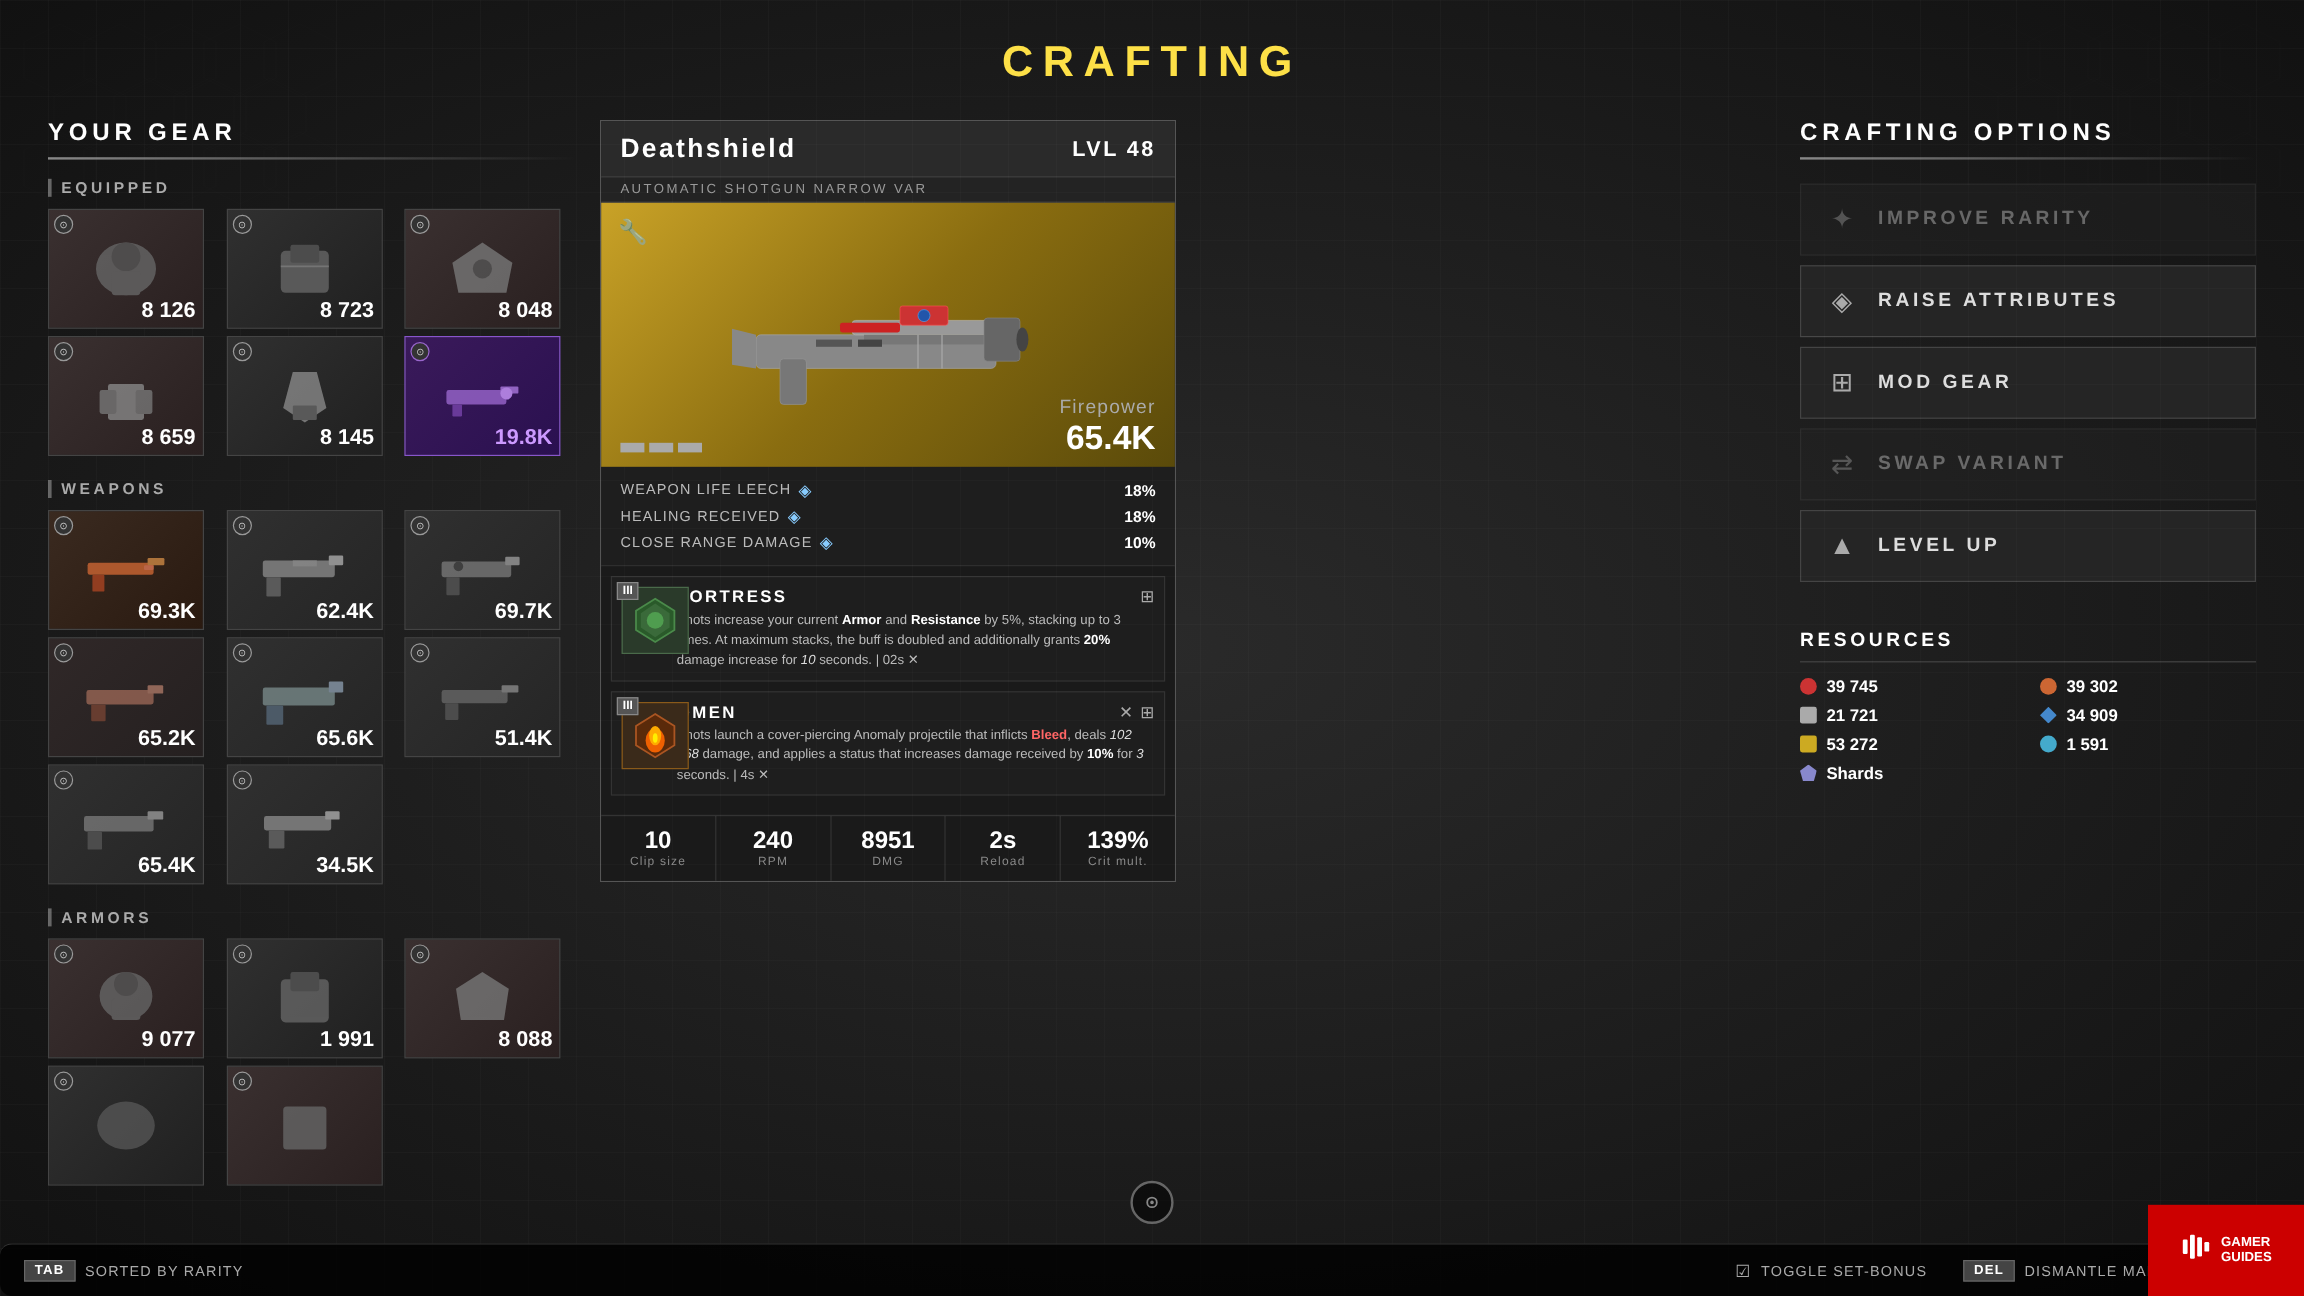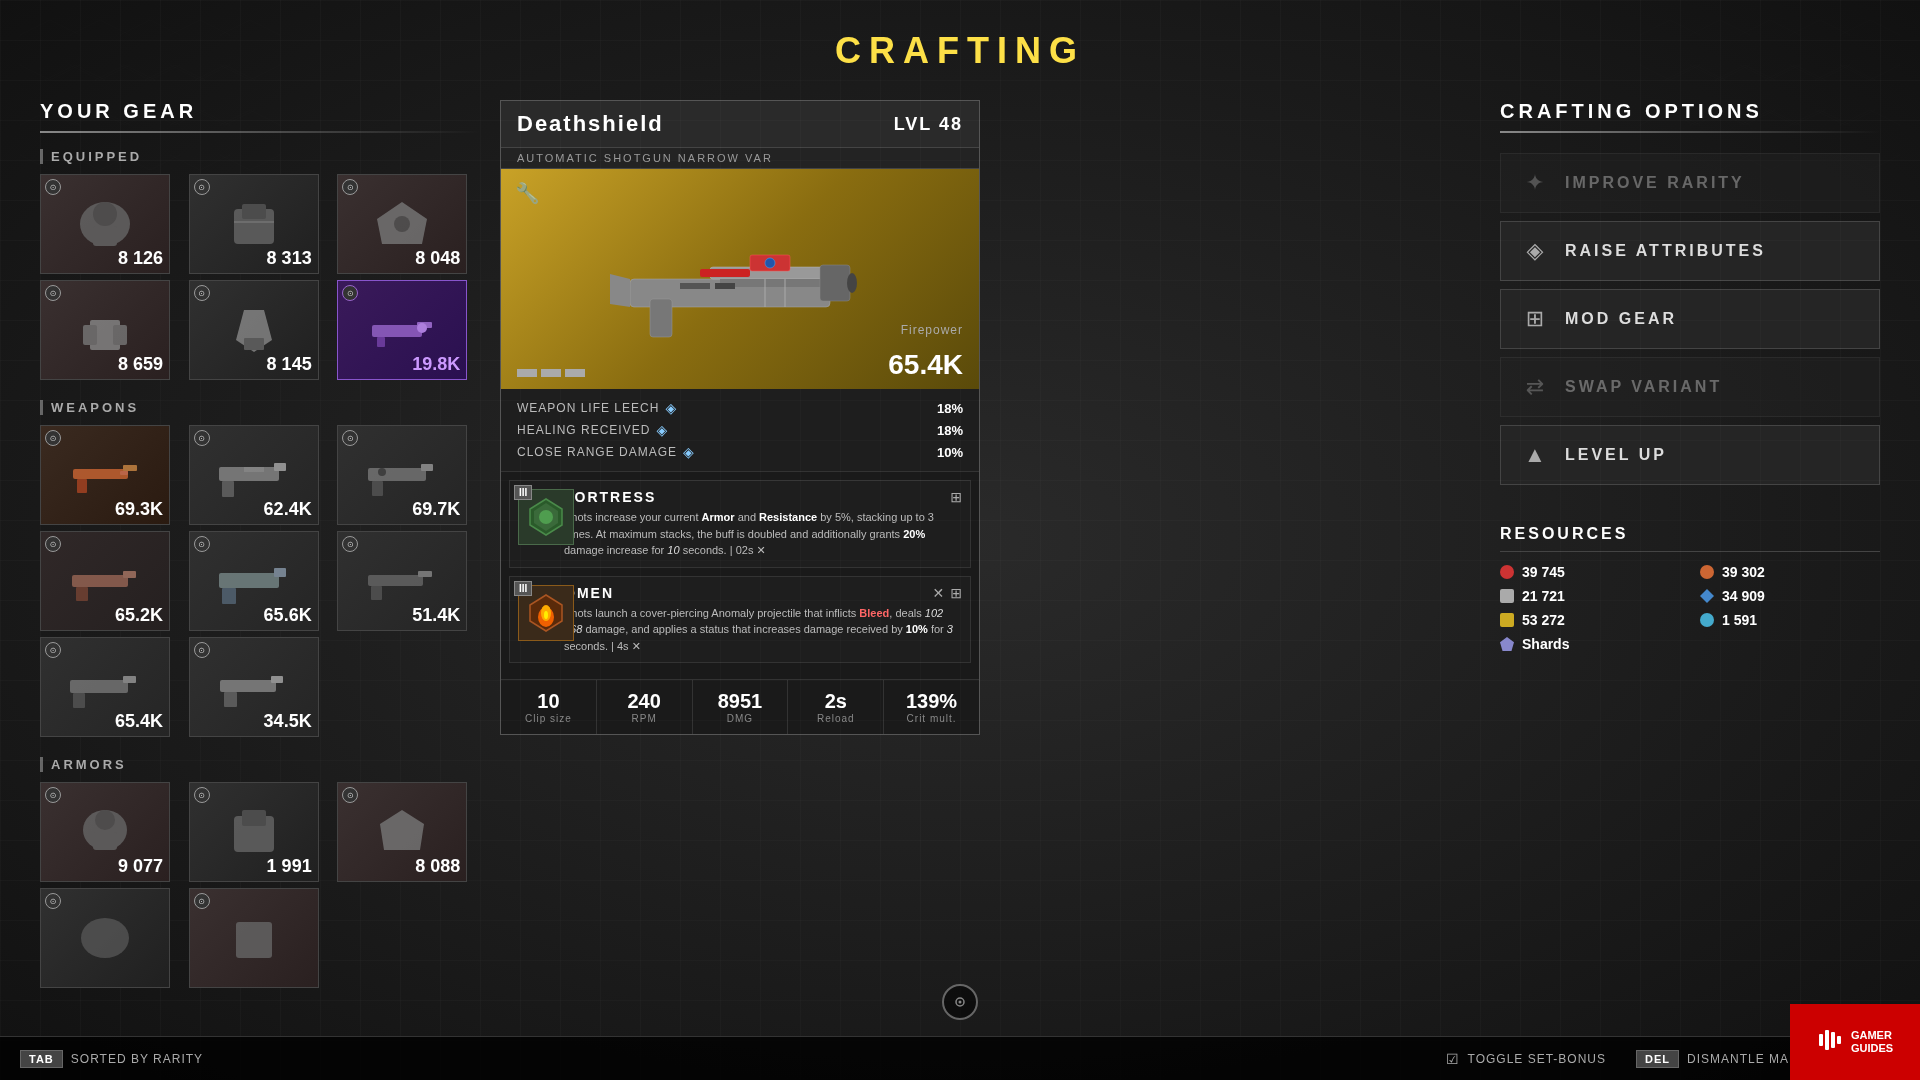--- a/index.html
+++ b/index.html
@@ -249,23 +249,23 @@
       position: absolute;
       bottom: 8px;
       right: 16px;
       font-size: 28px;
       font-weight: 700;
       color: #fff;
     }
 
     .item-firepower-label {
       position: absolute;
-      bottom: 52px;
+      bottom: 40px;
       right: 16px;
-      font-size: 12px;
+      font-size: 16px;
       color: #aaa;
       letter-spacing: 1px;
       margin-left: 40px;
     }
 
     
     .item-stats {
       padding: 8px 16px;
       background: #1e1e1e;
       border-bottom: 1px solid #333;
@@ -520,20 +520,21 @@
       bottom: 0;
       left: 0;
       right: 0;
       height: 44px;
       background: rgba(0,0,0,0.8);
       display: flex;
       align-items: center;
       padding: 0 20px;
       gap: 30px;
       border-top: 1px solid #333;
+      border-radius: 10px;
     }
 
     .bottom-hint {
       display: flex;
       align-items: center;
       gap: 8px;
       font-size: 12px;
       color: #aaa;
       letter-spacing: 1px;
     }
@@ -686,21 +687,21 @@
         </div>
         <div class="gear-item gear-item-armor-2">
           <div class="item-icon">⊙</div>
           <div class="item-silhouette">
             <svg viewBox="0 0 80 60">
                 <rect x="20" y="15" width="40" height="35" rx="4" fill="#666"></rect>
                 <rect x="28" y="10" width="24" height="15" rx="2" fill="#555"></rect>
                 <line x1="20" y1="28" x2="60" y2="28" stroke="#888" stroke-width="1.5"></line>
               </svg>
           </div>
-          <div class="item-value">8 313</div>
+          <div class="item-value">8 723</div>
         </div>
         <div class="gear-item gear-item-armor-3">
           <div class="item-icon">⊙</div>
           <div class="item-silhouette">
             <svg viewBox="0 0 80 60">
                 <polygon points="40,8 65,25 60,50 20,50 15,25" fill="#777"></polygon>
                 <circle cx="40" cy="30" r="8" fill="#555"></circle>
               </svg>
           </div>
           <div class="item-value">8 048</div>

